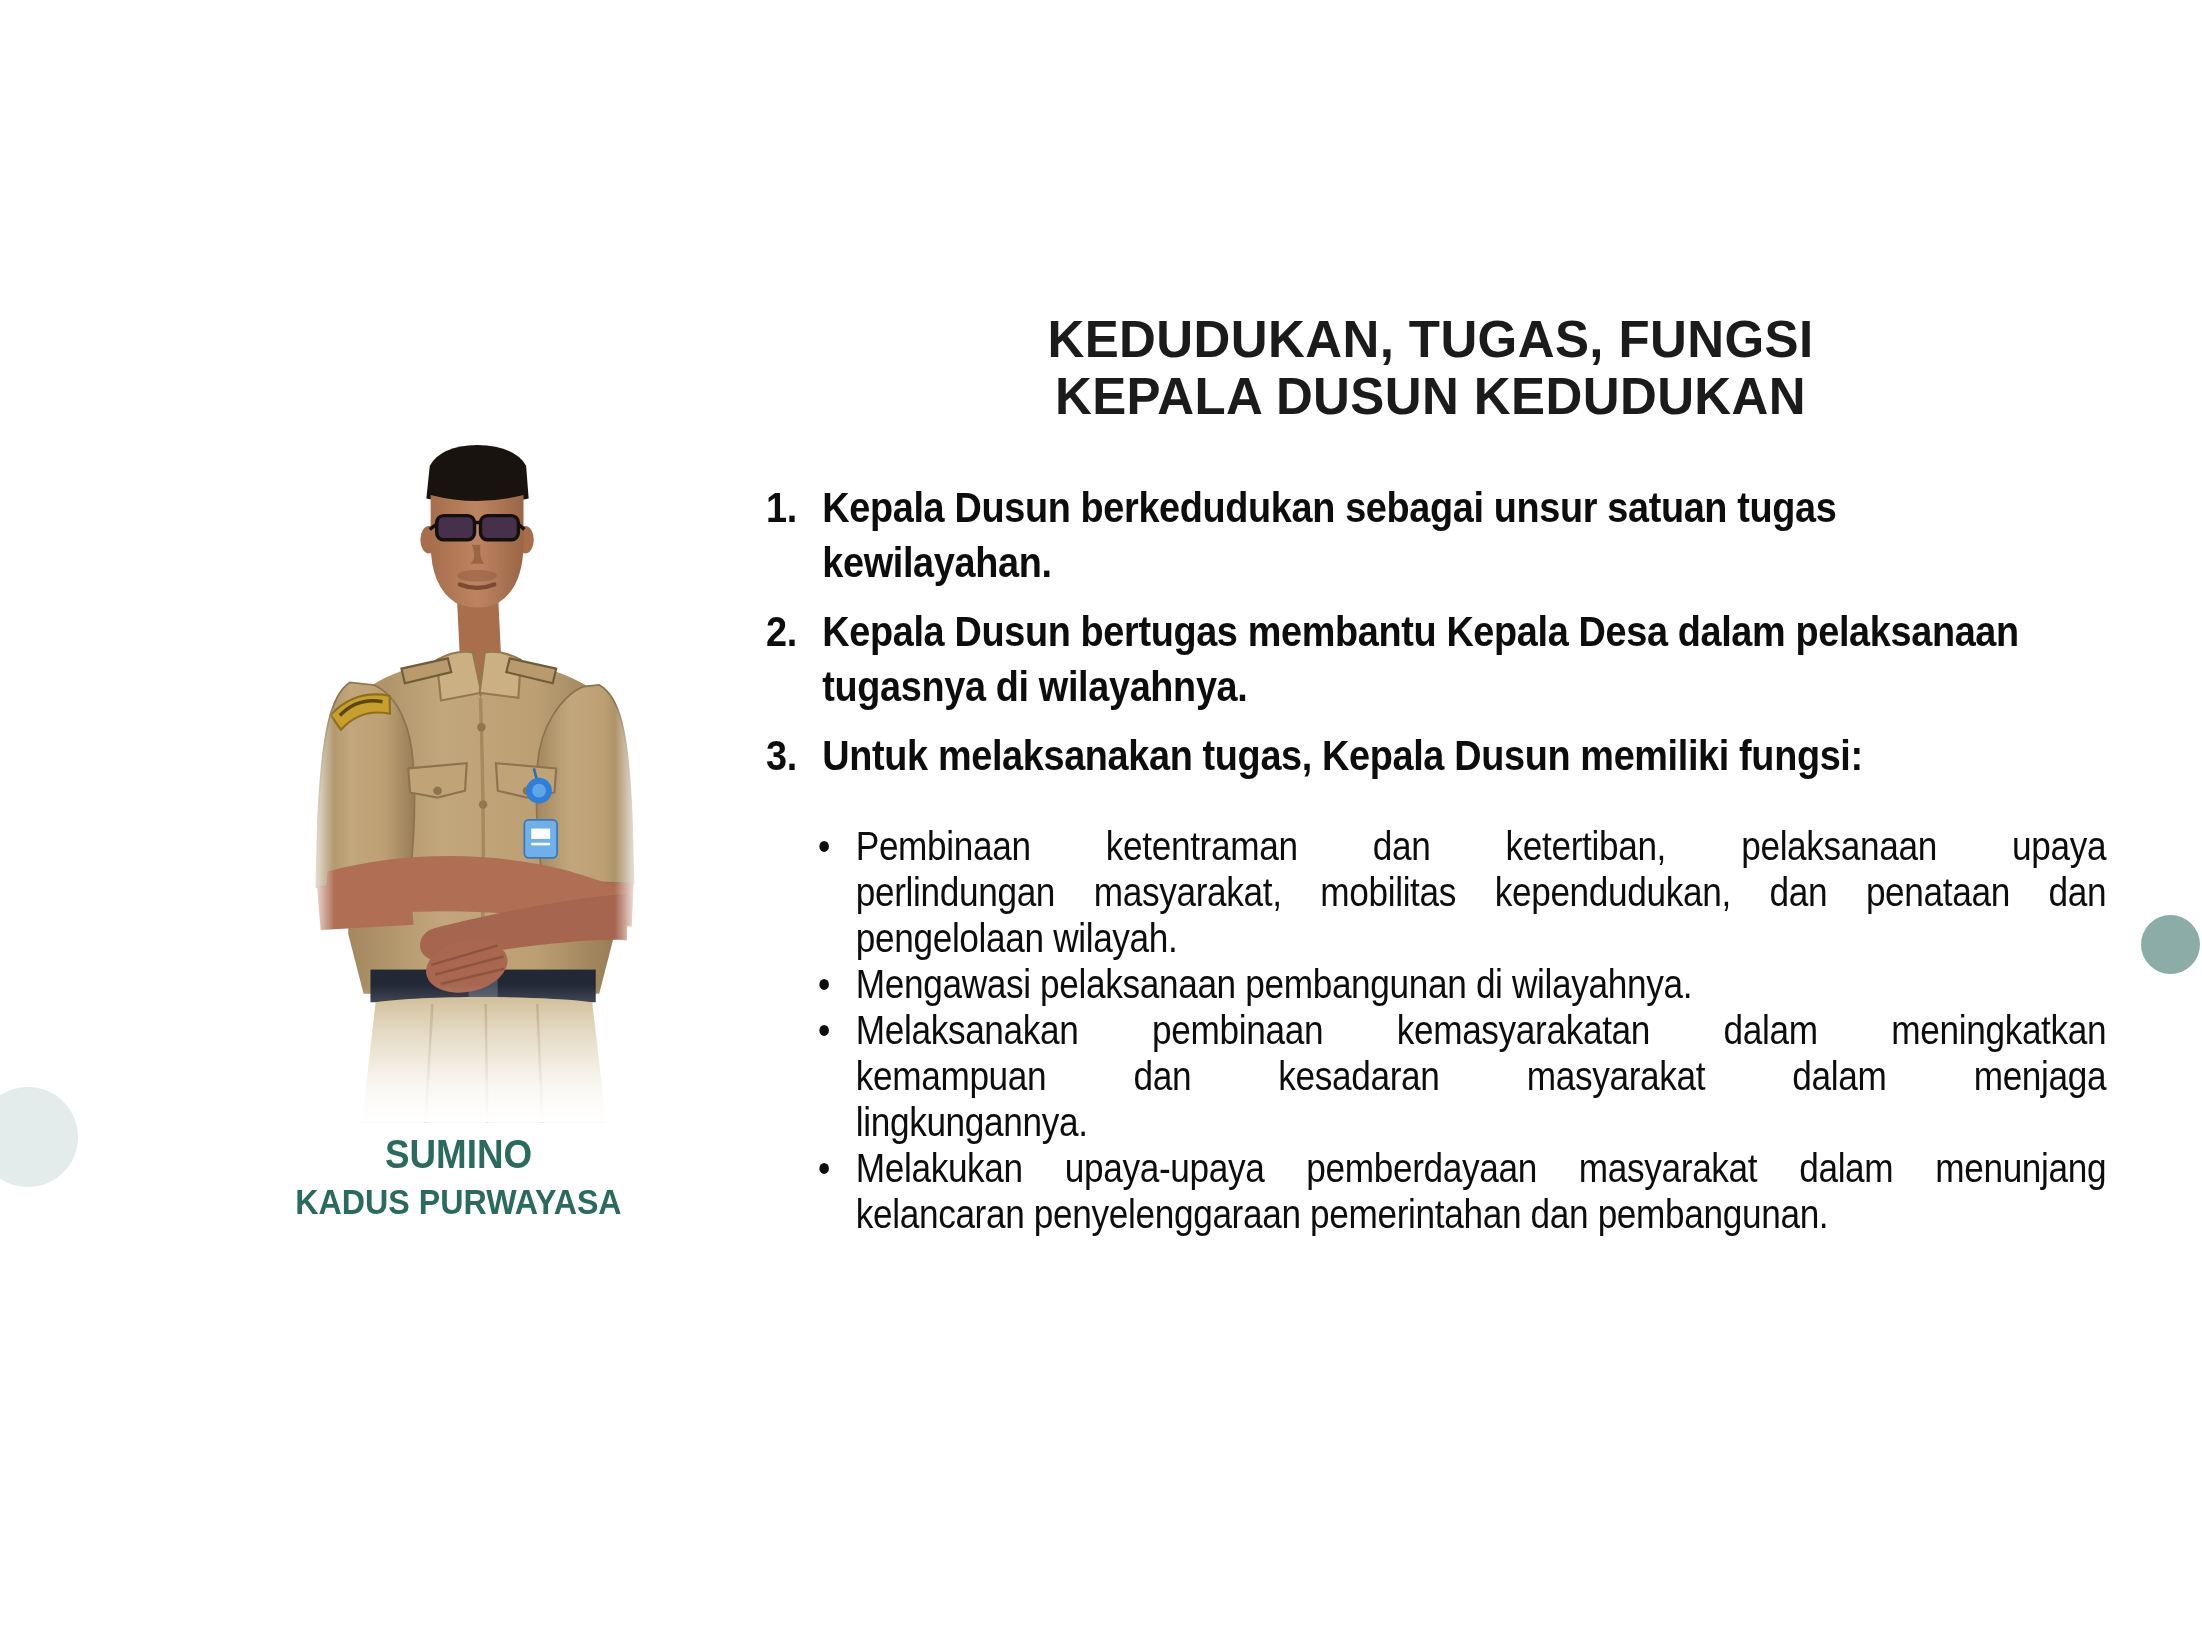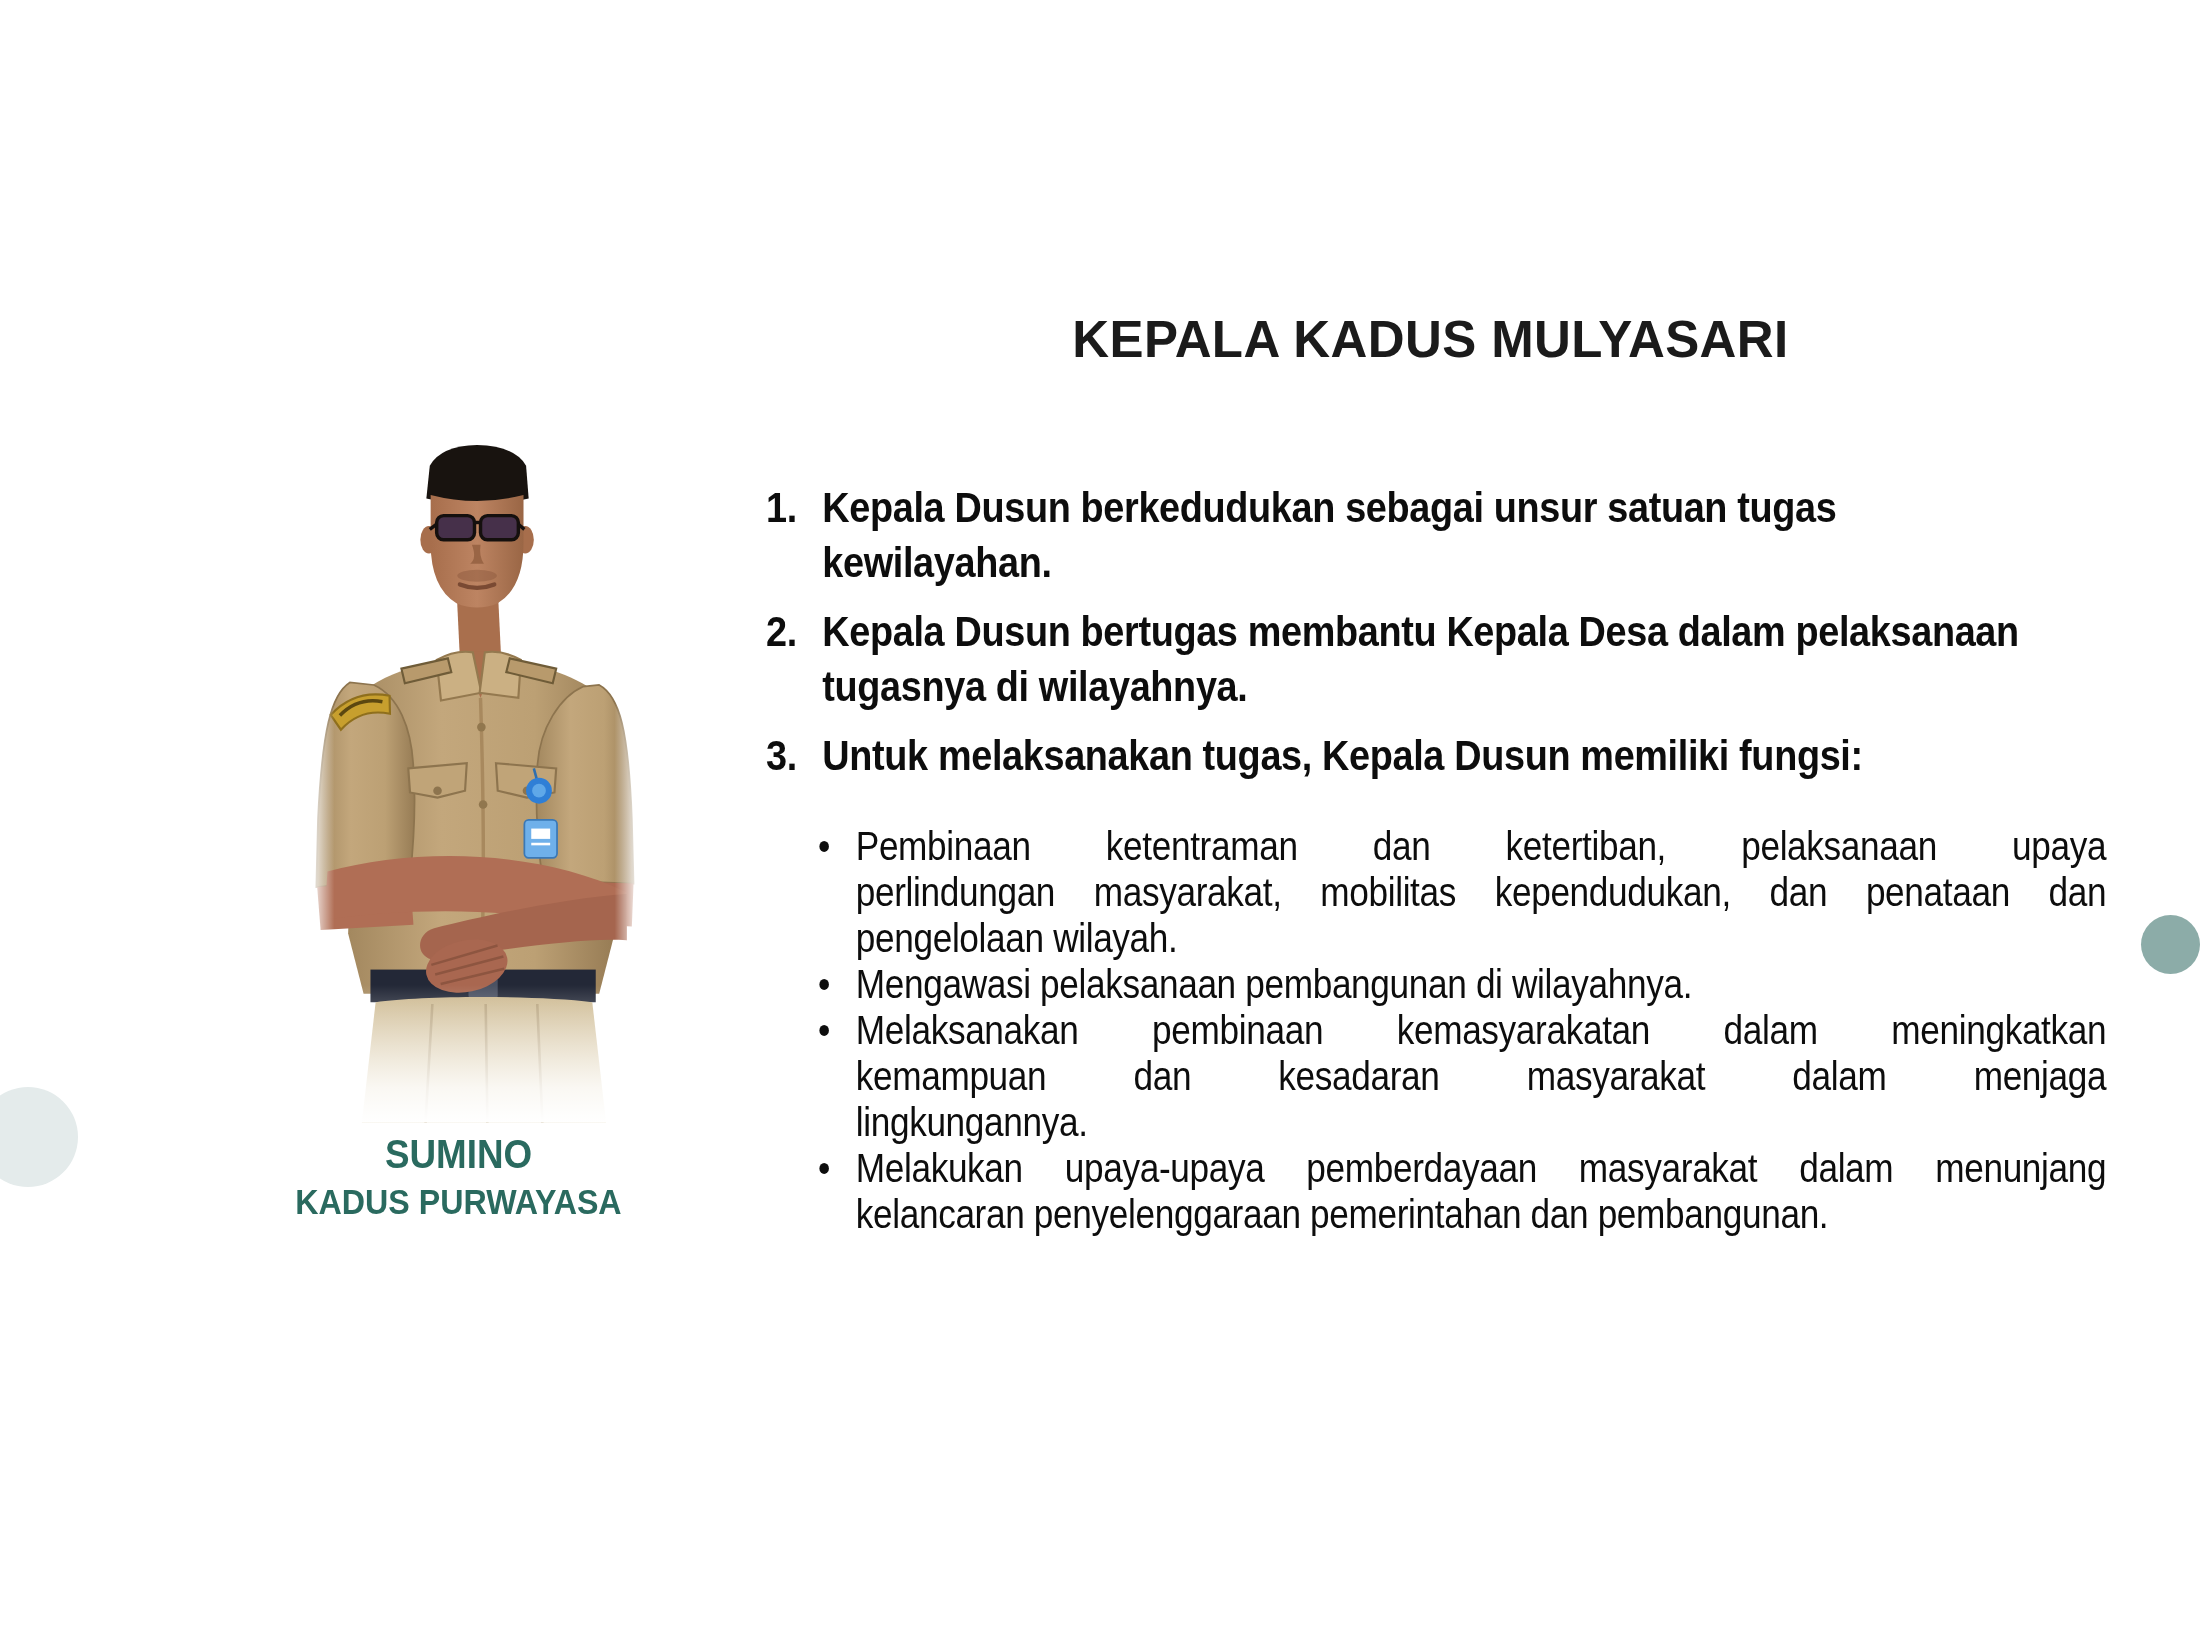--- a/index.html
+++ b/index.html
@@ -81,21 +81,22 @@
 </style>
 </head>
 <body>
 
 <div class="stage">
 
   <div class="circle left" style="background: rgb(228, 235, 235);"></div>
   <div class="circle right" style="background: rgb(140, 172, 168);"></div>
 
   <div class="title" style="color: rgb(27, 27, 27);">
-    <div>KEPALA KADUS MULYASARI</div>
+    <div>KEDUDUKAN, TUGAS, FUNGSI</div>
+    <div>KEPALA DUSUN KEDUDUKAN</div>
   </div>
 
   <div class="portrait">
     <svg viewBox="0 0 378 790">
       <defs>
         <linearGradient id="skinG" x1="0" y1="0" x2="1" y2="0">
           <stop offset="0" stop-color="#a76e4c"></stop>
             <stop offset="0.5" stop-color="#bd8462"></stop>
             <stop offset="1" stop-color="#9a6645"></stop>
         </linearGradient>

